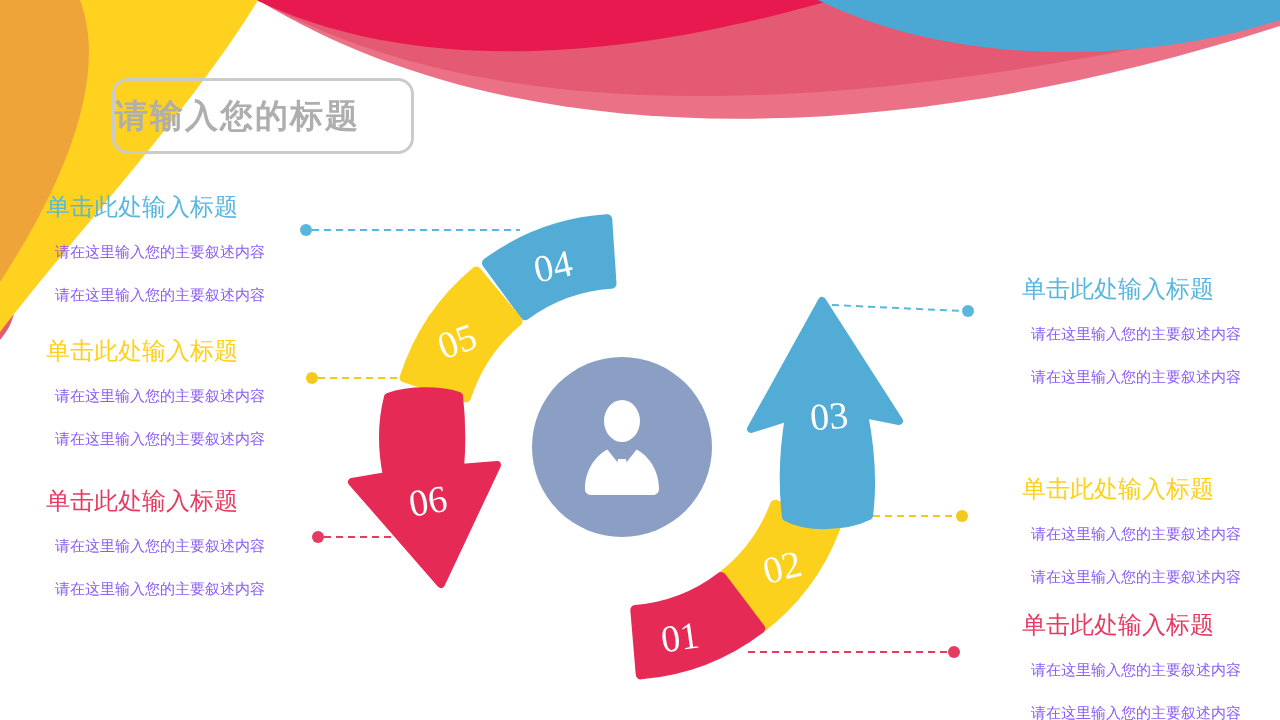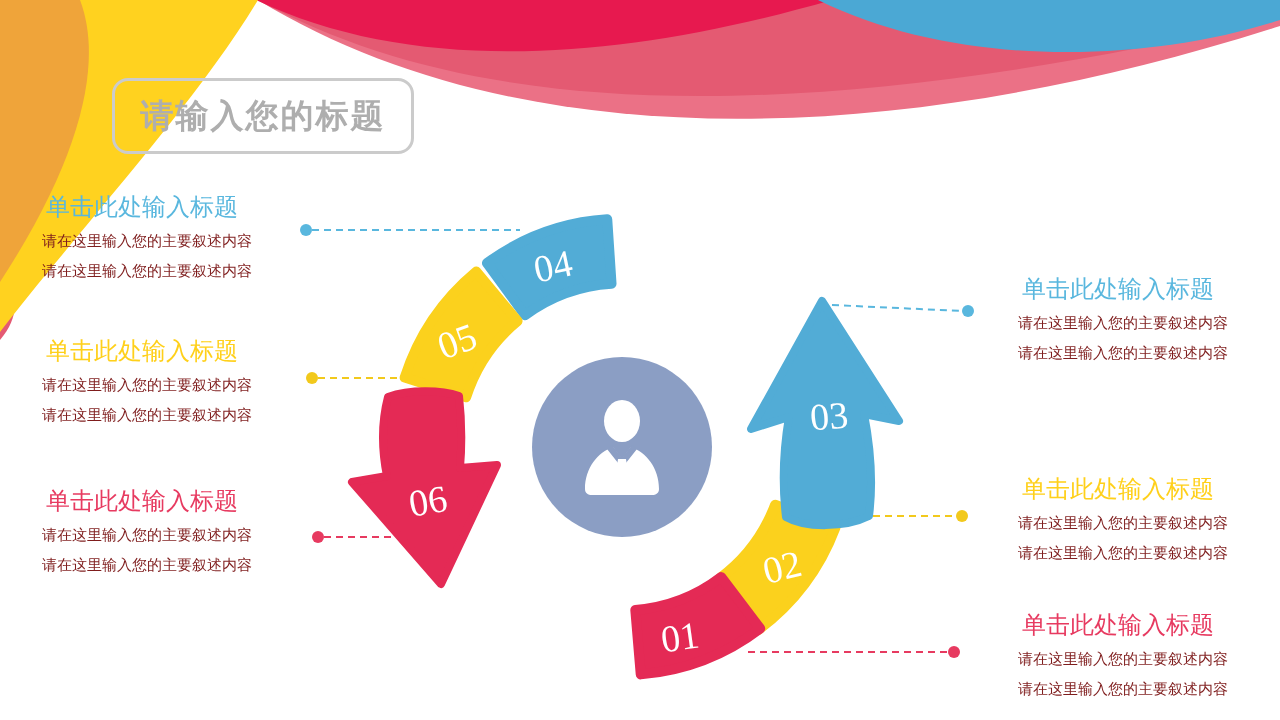--- a/index.html
+++ b/index.html
@@ -5,36 +5,36 @@
   html,body{margin:0;padding:0;background:#ffffff;}
   .slide{
     position:relative;width:1280px;height:720px;overflow:hidden;background:#ffffff;
     font-family:"Liberation Sans","DejaVu Sans",sans-serif;
   }
   .layer{position:absolute;left:0;top:0;}
   
   .title-box{
     position:absolute;left:112px;top:78px;width:296px;height:70px;
     border:3px solid #cbcbcb;border-radius:16px;
-    display:flex;align-items:center;justify-content:center;
+    display:flex;align-items:center;
   }
   .title-box span{
     color:#aeaeae;font-size:33px;font-weight:bold;letter-spacing:2px;white-space:nowrap;
   }
   
   .num{
     position:absolute;color:#ffffff;font-family:"Liberation Serif","DejaVu Serif",serif;
     font-size:38px;line-height:38px;transform:translate(-50%,-50%);white-space:nowrap;
   }
   
   .callout{position:absolute;width:300px;}
   .callout h3{
     margin:0 0 6px 8px;font-size:24px;line-height:30px;font-weight:500;white-space:nowrap;
   }
-  .callout p{margin:4px;font-size:15px;line-height:26px;color:#7f1d1d;white-space:nowrap;}
+  .callout p{margin:17px;font-size:15px;line-height:26px;color:#8b5cf6;white-space:nowrap;}
   .c-blue h3{color:#59b7de;}
   .c-yellow h3{color:#ffd01a;}
   .c-red h3{color:#e73a60;}
   .left-col{left:38px;}
   .right-col{left:1014px;width:266px;}
 </style>
 </head>
 <body>
 
 <div class="slide">

